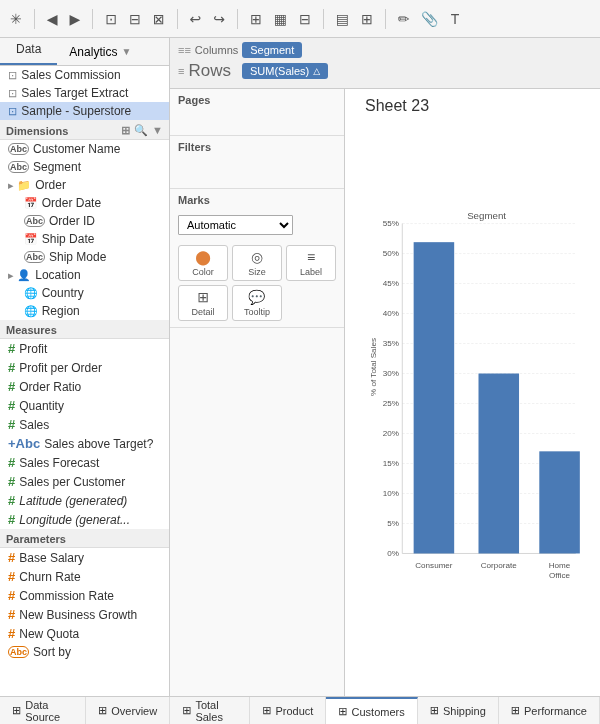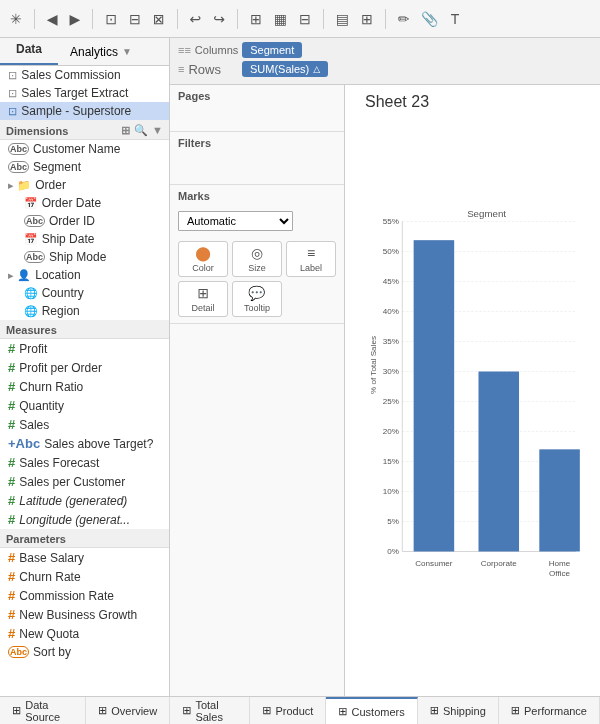--- a/index.html
+++ b/index.html
@@ -16,21 +16,21 @@
     .toolbar-separator { width: 1px; height: 20px; background: #ccc; margin: 0 4px; }
 
     
     .data-tabs {
       display: flex; background: #f5f5f5; border-bottom: 1px solid #ccc; height: 28px;
     }
     .data-tab {
       padding: 4px 16px; cursor: pointer; font-size: 12px; color: #333;
       border-bottom: 2px solid transparent;
     }
-    .data-tab.active { border-bottom: 2px solid #4a7ab5; color: #333; font-weight: bold; }
+    .data-tab.active { border-bottom: 2px solid #4a7ab5; color: #333; font-weight: normal; }
     .analytics-tab { display: flex; align-items: center; gap: 4px; padding: 4px 12px; cursor: pointer; font-size: 12px; }
 
     
     .main-area { display: flex; flex: 1; overflow: hidden; }
 
     
     .left-panel { width: 170px; min-width: 170px; border-right: 1px solid #ccc; overflow-y: auto; background: #fff; display: flex; flex-direction: column; }
 
     
     .section-header { font-size: 11px; font-weight: bold; color: #555; padding: 4px 6px 2px 6px; background: #f0f0f0; border-bottom: 1px solid #ddd; display: flex; align-items: center; justify-content: space-between; }
@@ -199,21 +199,21 @@
       <div class="tree-item">
         <span class="icon-hash">#</span>
         <span>Profit</span>
       </div>
       <div class="tree-item">
         <span class="icon-hash">#</span>
         <span>Profit per Order</span>
       </div>
       <div class="tree-item">
         <span class="icon-hash">#</span>
-        <span>Churn Ratio</span>
+        <span>Order Ratio</span>
       </div>
       <div class="tree-item">
         <span class="icon-hash">#</span>
         <span>Quantity</span>
       </div>
       <div class="tree-item">
         <span class="icon-hash">#</span>
         <span>Sales</span>
       </div>
       <div class="tree-item">
@@ -274,21 +274,21 @@
             <span style="color:#888">≡≡</span>
             <span style="font-size:11px">Columns</span>
           </div>
           <div class="shelf-pill">
             <span>Segment</span>
           </div>
         </div>
         <div class="shelf-row">
           <div class="shelf-label">
             <span style="color:#888">≡</span>
-            <span style="font-size:13px">Rows</span>
+            <span style="font-size:17px">Rows</span>
           </div>
           <div class="shelf-pill">
             <span>SUM(Sales)</span>
             <span class="shelf-pill-delta">△</span>
           </div>
         </div>
       </div>
 
       <div class="middle-area">
 

